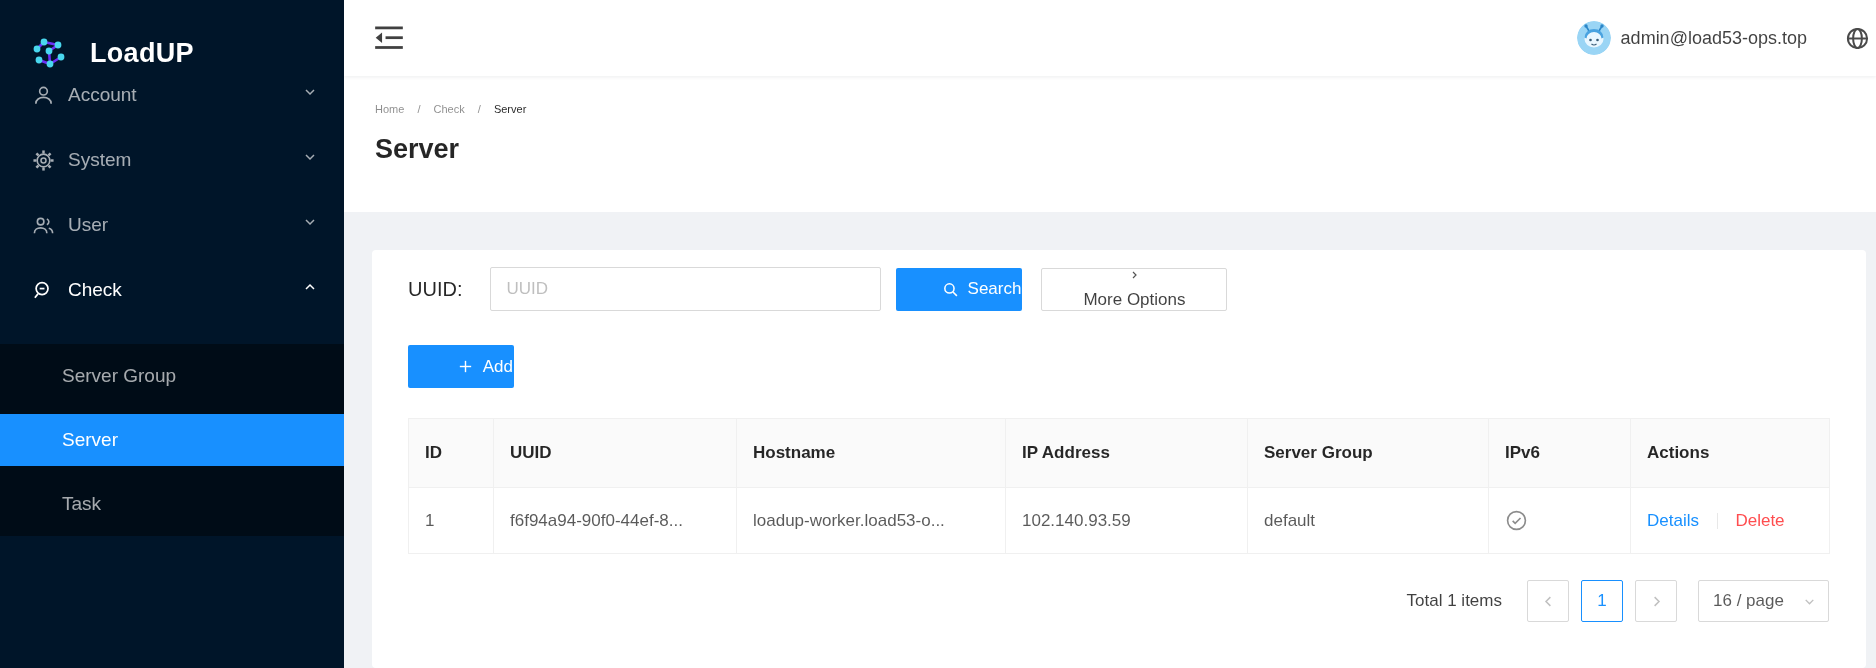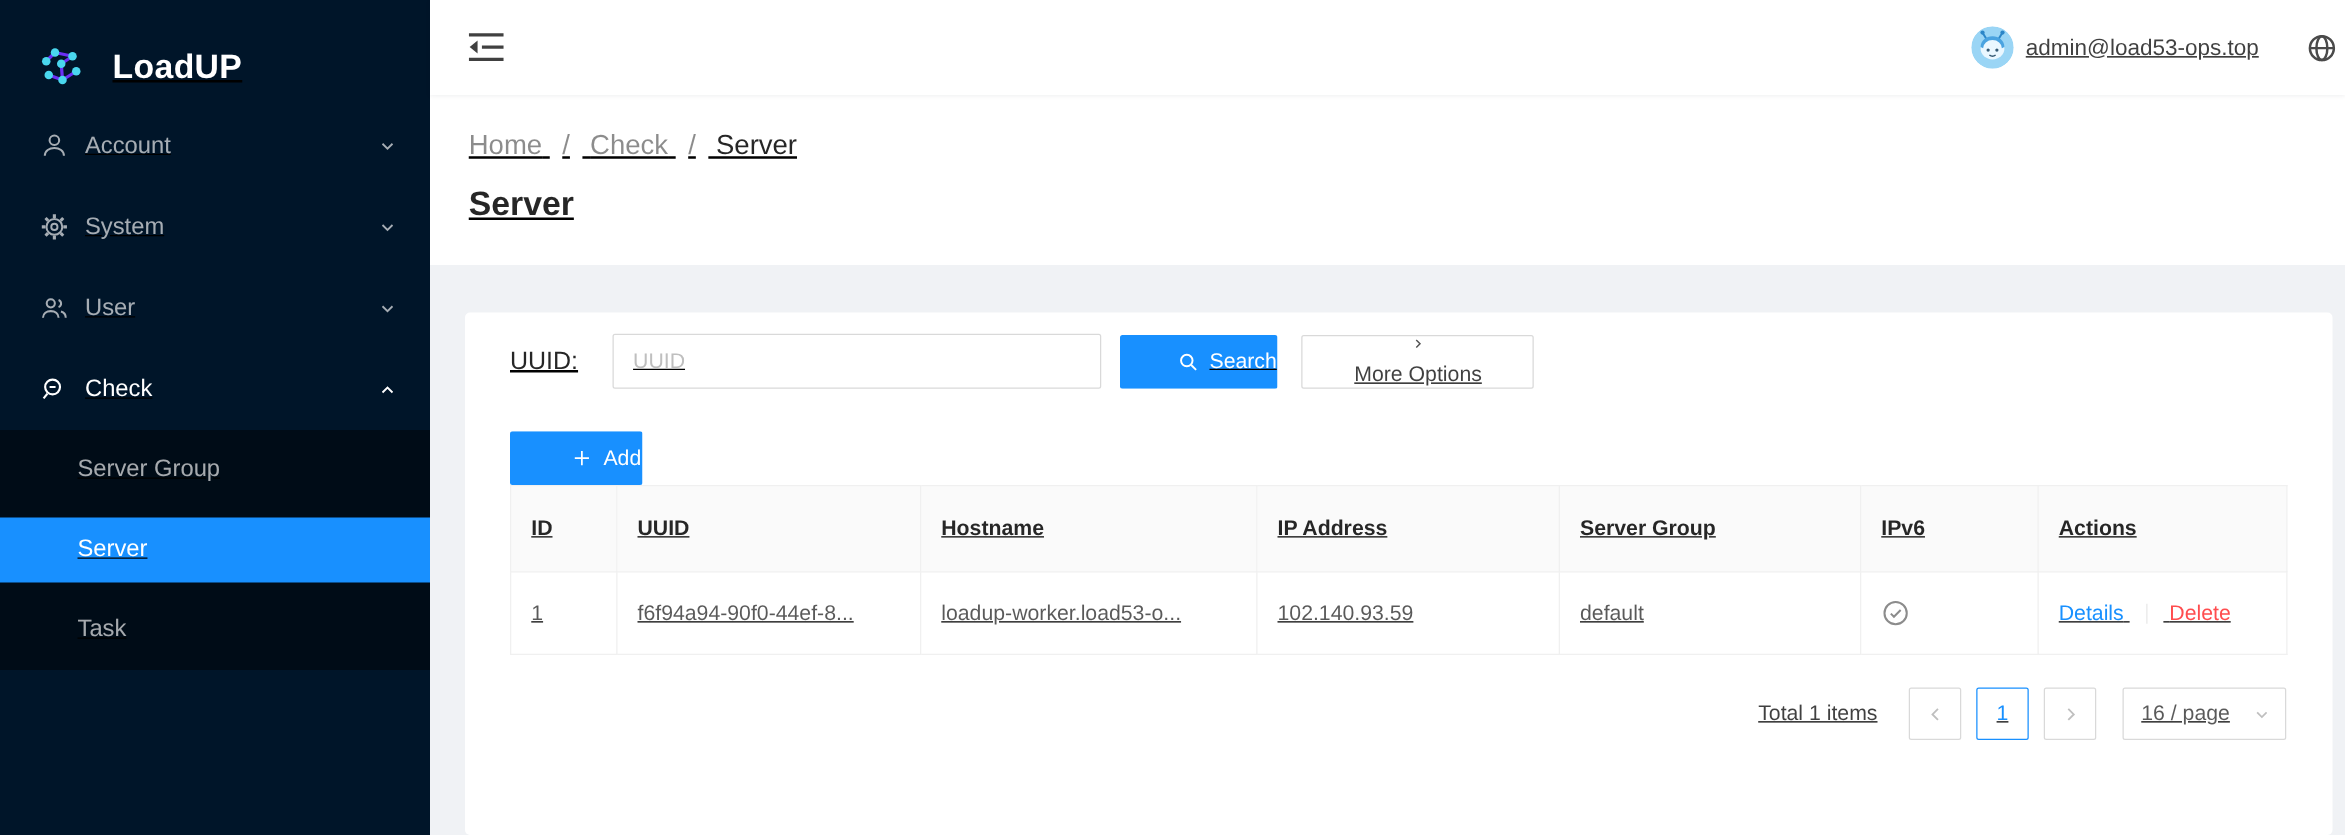--- a/index.html
+++ b/index.html
@@ -1,25 +1,25 @@
 <!DOCTYPE html>
 <html><head>
 <meta charset="utf-8">
 <style>
   * { margin:0; padding:0; box-sizing:border-box; }
   html,body { width:1876px; height:668px; overflow:hidden; background:#f0f2f5;
               font-family:"Liberation Sans", sans-serif; }
-  .app { display:flex; width:1876px; height:668px;text-decoration:underline; }
+  .app { display:flex; width:1876px; height:668px; }
 
   
   .sidebar { width:344px; flex:none; background:#001529; color:rgba(255,255,255,.65);
              display:flex; flex-direction:column; }
   .logo { display:flex; align-items:center; gap:22px; padding:22px 0 0 32px; height:84px; flex:none; }
   .logo-text { color:#fff; font-size:27px; font-weight:700; letter-spacing:.3px; }
-  .menu-item { height:65px; display:flex; align-items:center; padding:0 26px 0 32px;
+  .menu-item { height:65px; display:flex; align-items:flex-start; padding:0 26px 0 32px;
                font-size:19px; cursor:pointer; }
   .menu-item .mi-icon { width:23px; height:23px; margin-right:13px; flex:none; }
   .menu-item .chev { margin-left:auto; width:16px; height:16px; }
   .menu-item.active-parent { color:#fff; }
   .submenu { background:#000c17; padding:0; }
   .submenu-item { height:64px; display:flex; align-items:center; padding-left:62px;
                   font-size:19px; color:rgba(255,255,255,.65); cursor:pointer; }
   .submenu-item.selected { background:#1890ff; color:#fff; height:52px; margin:6px 0; }
 
   
@@ -27,21 +27,21 @@
   .topbar { height:76px; flex:none; background:#fff; display:flex; align-items:center;
             padding:0 6px 0 30px; position:relative; z-index:2;
             box-shadow:0 1px 4px rgba(0,21,41,.08); }
   .fold-btn { width:30px; height:26px; color:#404040; cursor:pointer; background:none; border:none; }
   .topbar-right { margin-left:auto; display:flex; align-items:center; }
   .avatar { width:34px; height:34px; border-radius:50%; cursor:pointer; flex:none; }
   .email { margin-left:10px; font-size:18px; color:rgba(0,0,0,.75); cursor:pointer; }
   .globe { margin-left:38px; width:25px; height:25px; color:#4a4a4a; cursor:pointer; }
 
   .page-header { background:#fff; height:136px; flex:none; padding:27px 0 0 31px; }
-  .breadcrumb { font-size:22px; color:rgba(0,0,0,.45); }
+  .breadcrumb { font-size:11px; color:rgba(0,0,0,.45); }
   .breadcrumb .bc-link { cursor:pointer; }
   .breadcrumb .bc-sep { margin:0 10px; }
   .breadcrumb .bc-current { color:rgba(0,0,0,.85); }
   .page-title { margin-top:19px; font-size:27px; font-weight:700; color:rgba(0,0,0,.85); }
 
   .content { flex:1; background:#f0f2f5; padding:38px 10px 0 28px; overflow:hidden; }
   .card { background:#fff; border-radius:4px; padding:17px 36px 36px 36px; height:100%; }
 
   
   .filter-row { display:flex; align-items:center; height:44px; }
@@ -54,21 +54,21 @@
          height:43px; border-radius:2px; font-size:17px; cursor:pointer; border:1px solid transparent;
          font-family:"Liberation Sans", sans-serif; }
   .btn-primary { background:#1890ff; color:#fff; }
   .btn-default { background:#fff; color:rgba(0,0,0,.75); border-color:#d9d9d9;flex-direction:column; }
   .search-btn { width:126px; margin-left:15px; }
   .more-btn { width:186px; margin-left:19px; }
   .add-btn { width:106px; margin-top:34px; }
   .btn .b-icon { width:17px; height:17px; }
 
   
-  table { border-collapse:collapse; table-layout:fixed; width:1421px; }
+  table { border-collapse:collapse; margin-top:30px; table-layout:fixed; width:1421px; }
   th, td { border:1px solid #f0f0f0; padding:0 16px; text-align:left; font-size:17px;
            overflow:hidden; white-space:nowrap; }
   thead th { background:#fafafa; height:69px; font-weight:700; color:rgba(0,0,0,.85); }
   tbody td { height:66px; color:rgba(0,0,0,.65); background:#fff; }
   .check-circle { width:23px; height:23px; color:#8c8c8c; display:block; }
   .link { cursor:pointer; text-decoration:none; }
   .link-details { color:#1890ff; }
   .link-delete { color:#ff4d4f; }
   .action-divider { display:inline-block; width:1px; height:16px; background:#e8e8e8;
                     margin:0 13px; vertical-align:middle; }

